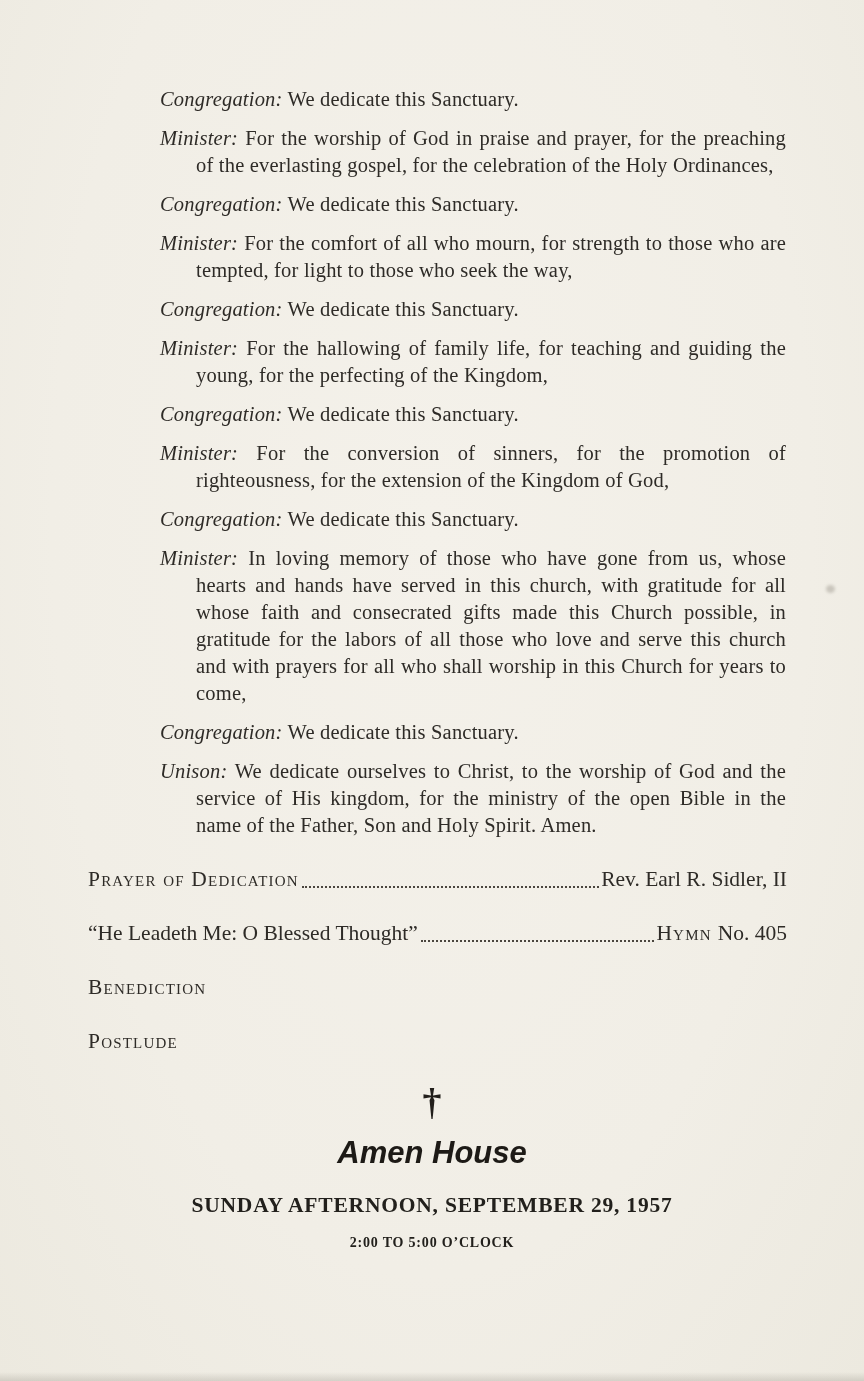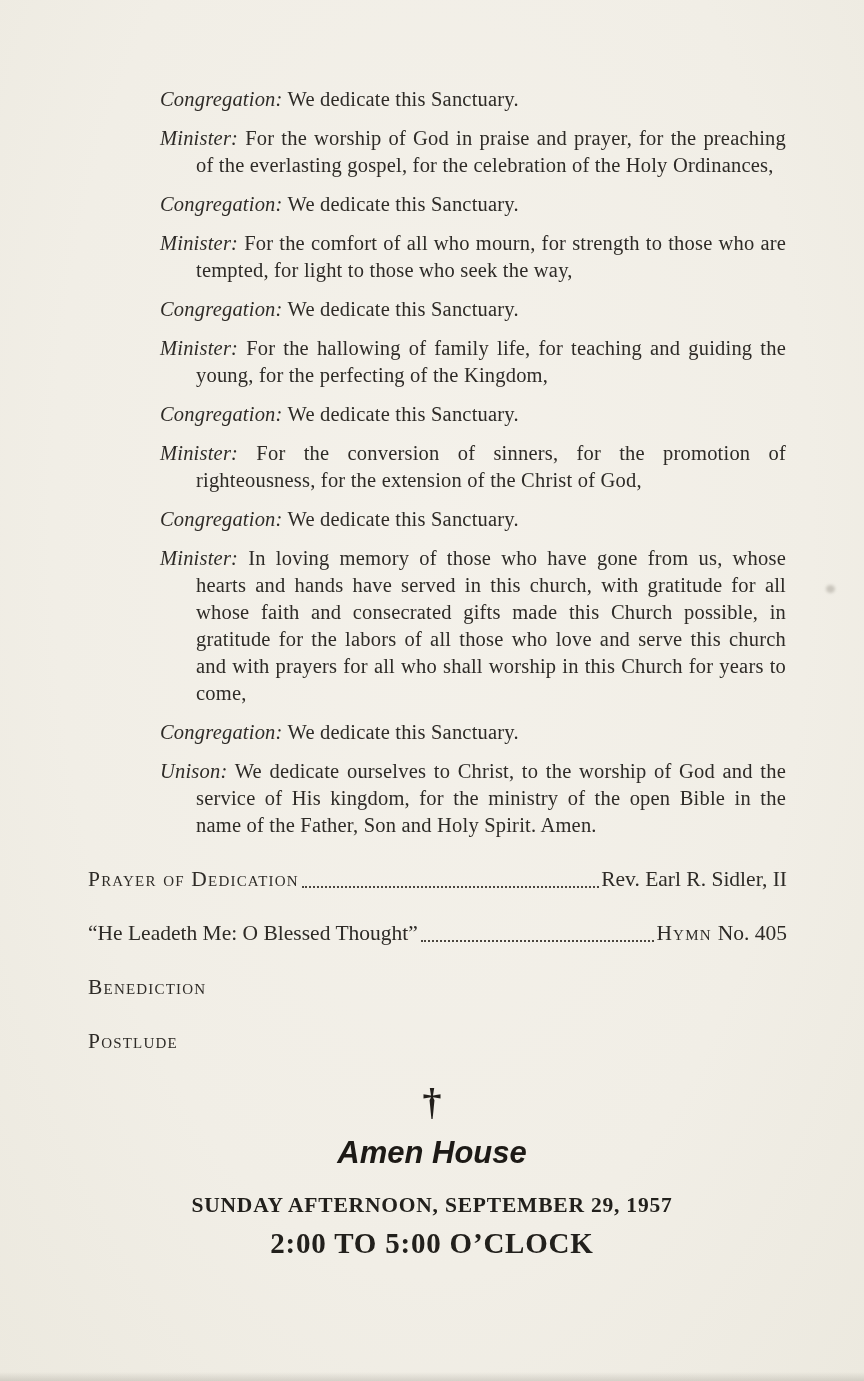--- a/index.html
+++ b/index.html
@@ -84,23 +84,23 @@
   }
   .footer-line1 {
     font-weight: bold;
     font-size: 21.5px;
     letter-spacing: 0.8px;
     margin-top: 23px;
     color: #22201c;
   }
   .footer-line2 {
     font-weight: bold;
-    font-size: 29px;
+    font-size: 14px;
     letter-spacing: 0.8px;
-    margin-top: 9px;
+    margin-top: 17px;
     color: #22201c;
   }
 
   
   .speck {
     position: absolute;
     left: 826px; top: 585px;
     width: 9px; height: 8px;
     border-radius: 50%;
     background: #9a958b;
@@ -114,21 +114,21 @@
 <div class="page">
 
   <section class="liturgy">
     <p class="lit"><span class="speaker">Congregation:</span> <span>We dedicate this Sanctuary.</span></p>
     <p class="lit"><span class="speaker">Minister:</span> <span>For the worship of God in praise and prayer, for the preaching of the everlasting gospel, for the celebration of the Holy Ordinances,</span></p>
     <p class="lit"><span class="speaker">Congregation:</span> <span>We dedicate this Sanctuary.</span></p>
     <p class="lit"><span class="speaker">Minister:</span> <span>For the comfort of all who mourn, for strength to those who are tempted, for light to those who seek the way,</span></p>
     <p class="lit"><span class="speaker">Congregation:</span> <span>We dedicate this Sanctuary.</span></p>
     <p class="lit"><span class="speaker">Minister:</span> <span>For the hallowing of family life, for teaching and guiding the young, for the perfecting of the Kingdom,</span></p>
     <p class="lit"><span class="speaker">Congregation:</span> <span>We dedicate this Sanctuary.</span></p>
-    <p class="lit"><span class="speaker">Minister:</span> <span>For the conversion of sinners, for the promotion of righteousness, for the extension of the Christ of God,</span></p>
+    <p class="lit"><span class="speaker">Minister:</span> <span>For the conversion of sinners, for the promotion of righteousness, for the extension of the Kingdom of God,</span></p>
     <p class="lit"><span class="speaker">Congregation:</span> <span>We dedicate this Sanctuary.</span></p>
     <p class="lit"><span class="speaker">Minister:</span> <span>In loving memory of those who have gone from us, whose hearts and hands have served in this church, with gratitude for all whose faith and consecrated gifts made this Church possible, in gratitude for the labors of all those who love and serve this church and with prayers for all who shall worship in this Church for years to come,</span></p>
     <p class="lit"><span class="speaker">Congregation:</span> <span>We dedicate this Sanctuary.</span></p>
     <p class="lit"><span class="speaker">Unison:</span> <span>We dedicate ourselves to Christ, to the worship of God and the service of His kingdom, for the ministry of the open Bible in the name of the Father, Son and Holy Spirit.  Amen.</span></p>
   </section>
 
   <section class="program">
     <div class="prow">
       <span class="plabel smallcaps">Prayer of Dedication</span>
       <span class="leader"></span>

